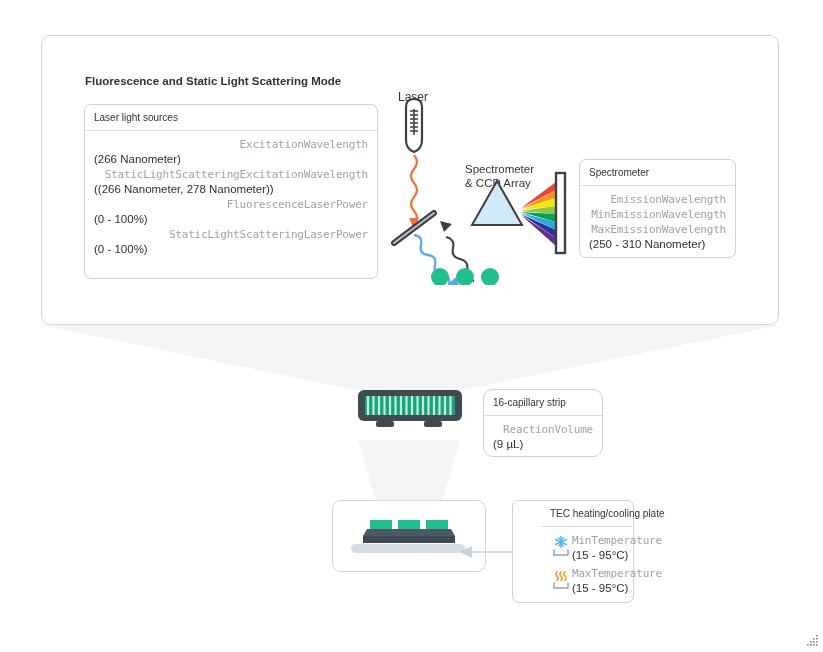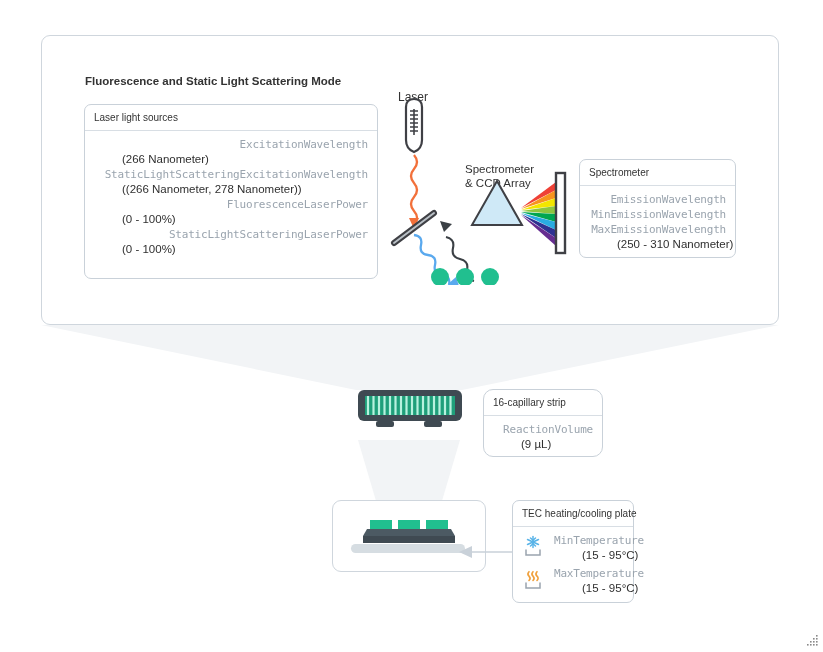--- a/index.html
+++ b/index.html
@@ -37,21 +37,20 @@
     line-height:15px;
     white-space:nowrap;
     letter-spacing:-0.2px;
     text-align:right;
   }
   .val{
     font-size:11.5px;
     color:#2f2f2f;
     line-height:15px;
     white-space:nowrap;
-    margin-left:28px;
   }
 
   
   #main-panel{
     left:41px;top:35px;width:738px;height:290px;
     border:1px solid #cfd6dd;border-radius:9px;background:#fff;
     position:absolute;box-sizing:border-box;
   }
   #mode-title{
     position:absolute;left:85px;top:75px;
@@ -71,22 +70,22 @@
   #spec-label{position:absolute;left:465px;top:162px;font-size:11.5px;color:#333;line-height:14px;text-align:left;}
 
   
   #strip-card{left:483px;top:389px;width:120px;height:68px;border-radius:10px;}
 
   
   #tec-box{
     position:absolute;left:332px;top:500px;width:154px;height:72px;
     border:1px solid #cfd6dd;border-radius:9px;background:#fff;box-sizing:border-box;
   }
-  #tec-card{left:512px;top:500px;width:122px;height:103px;}
-  .tec-row{display:flex;align-items:flex-start;gap:10px;margin-bottom:3px;}
+  #tec-card{left:512px;top:500px;width:122px;height:103px;padding-left:28px;}
+  .tec-row{display:flex;align-items:flex-start;gap:0;margin-bottom:3px;}
   .tec-txt{display:flex;flex-direction:column;}
   .ico{width:22px;height:24px;flex:0 0 22px;margin-top:1px;}
 
   
   #resize-handle{position:absolute;right:4px;bottom:4px;width:14px;height:14px;}
 </style>
 </head>
 <body>
 
 <div class="stage">

